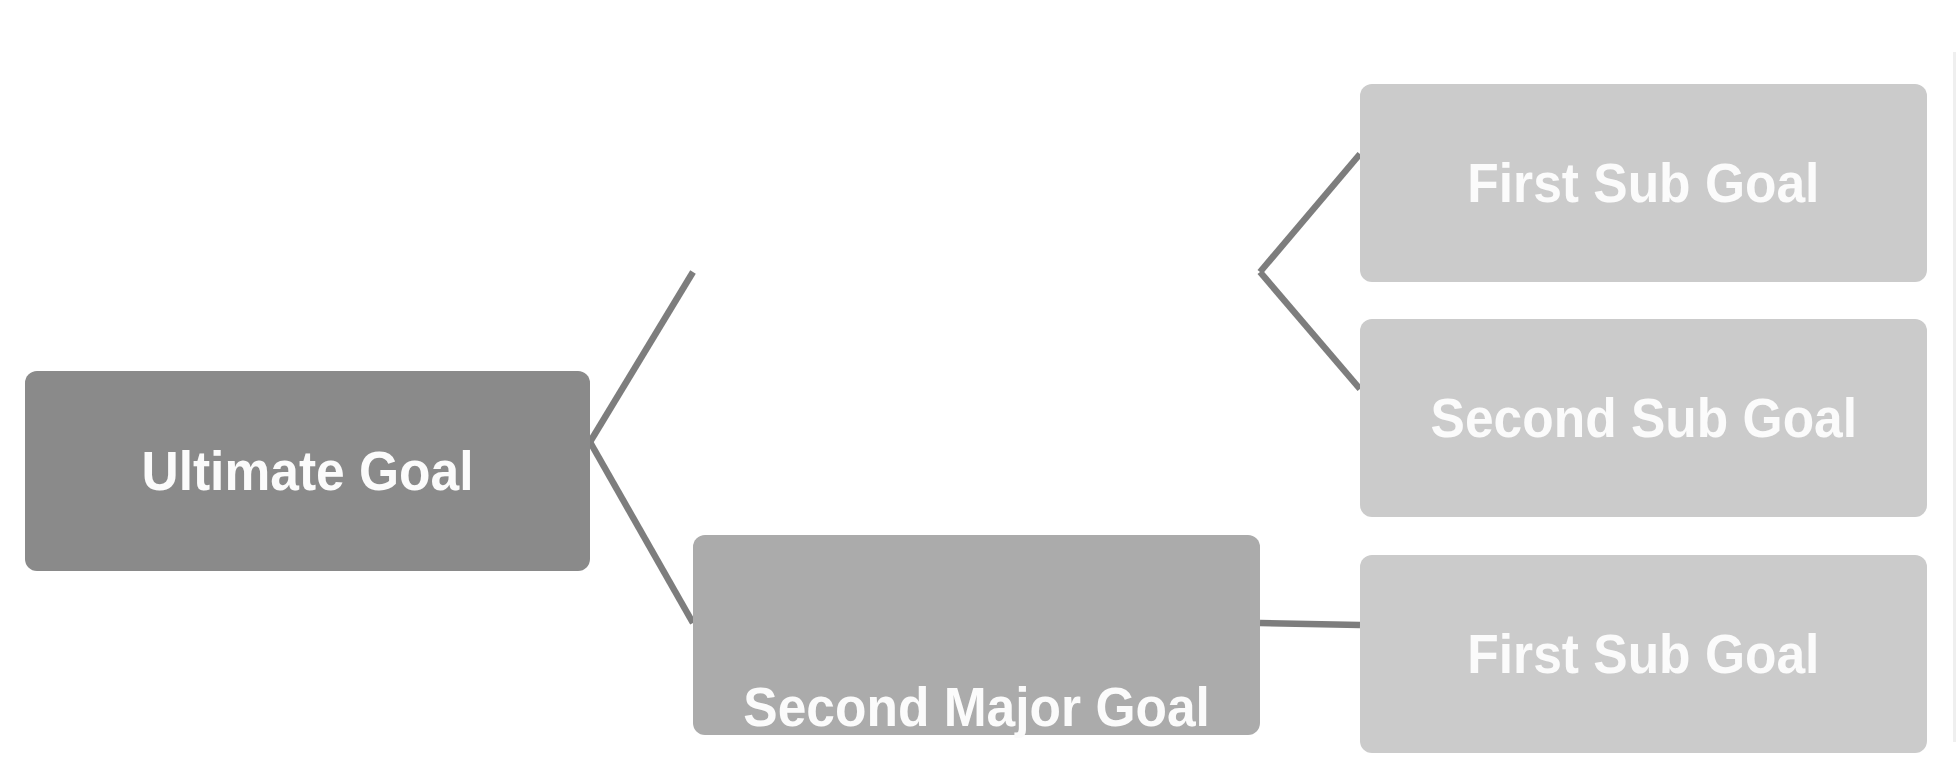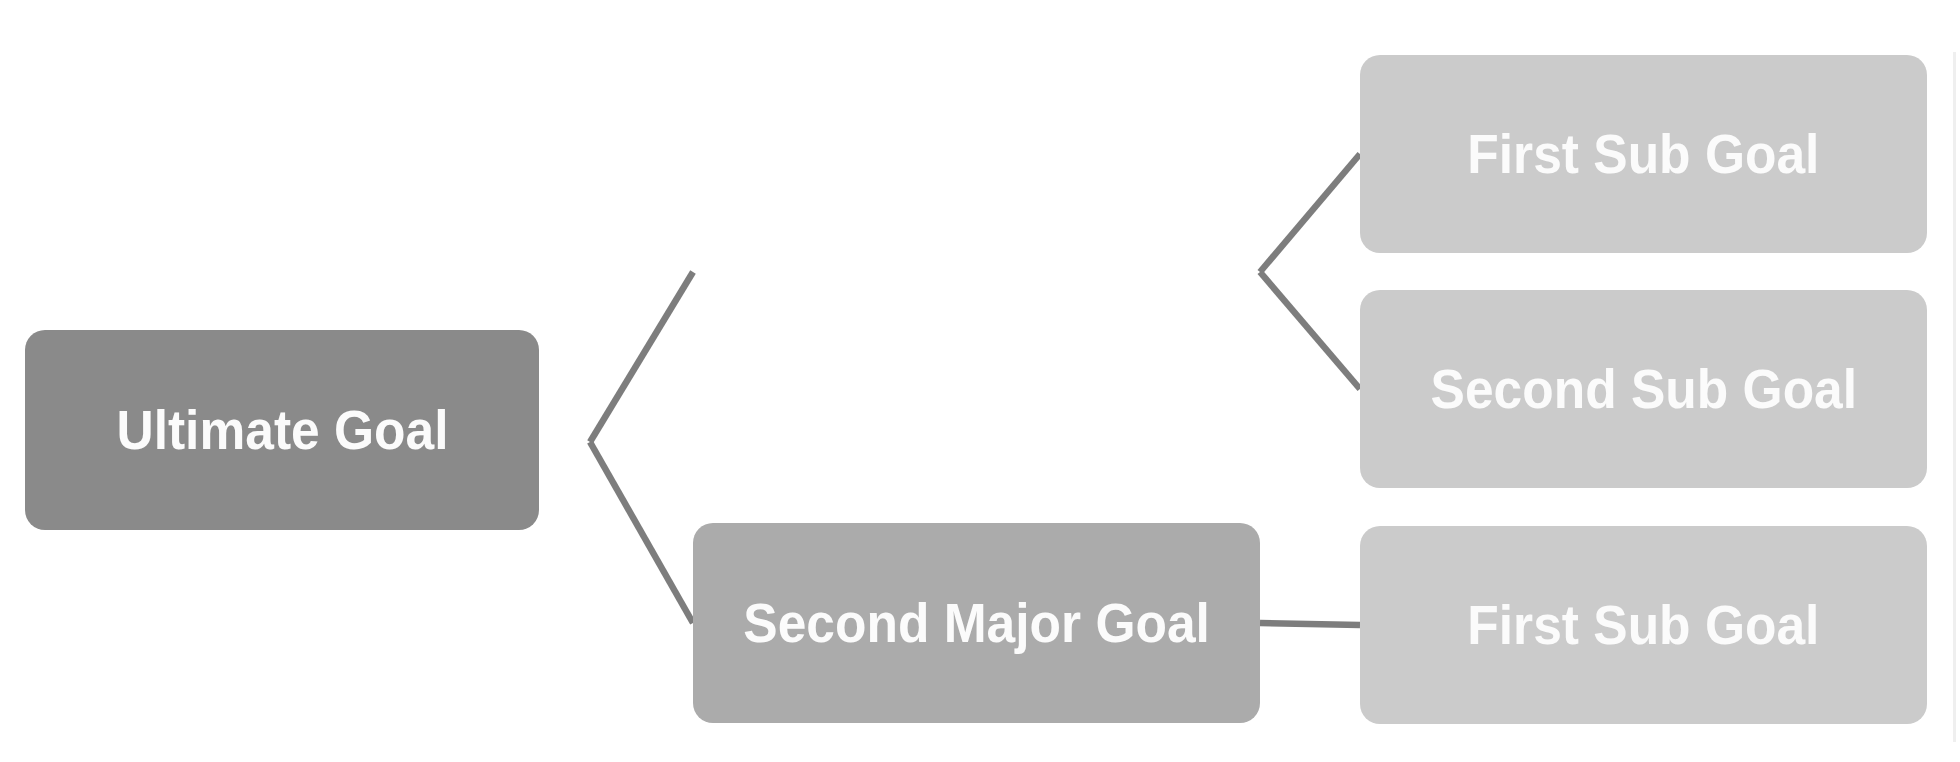--- a/index.html
+++ b/index.html
@@ -25,43 +25,44 @@
   }
   .connectors {
     position: absolute;
     left: 0; top: 0;
     width: 1960px;
     height: 762px;
     pointer-events: none;
   }
   .node {
     position: absolute;
-    border-radius: 20px;
+    border-radius: 12px;
     display: flex;
     align-items: center;
     justify-content: center;
     color: var(--node-text);
     font-weight: 700;
     font-size: 56px;
     line-height: 1;
     white-space: nowrap;
     text-align: center;
+    margin-top: 29px;
   }
   .node .label {
     display: inline-block;
     transform: scaleX(0.92);
     transform-origin: center;
   }
   .node.root  { background: var(--root-fill); }
   .node.major { background: var(--major-fill); }
   .node.sub   { background: var(--sub-fill); }
 
-  #node-root   { left: 25px;   top: 330px; width: 514px; height: 200px; }
+  #node-root   { left: 25px;   top: 342px; width: 565px; height: 200px; }
   #node-major1 { left: 693px;  top: 172px; width: 567px; height: 200px; }
-  #node-major2 { left: 693px;  top: 523px; width: 567px; height: 200px; }
+  #node-major2 { left: 693px;  top: 506px; width: 567px; height: 200px; align-items: flex-end; }
   #node-sub1   { left: 1360px; top: 55px;  width: 567px; height: 198px; }
   #node-sub2   { left: 1360px; top: 290px; width: 567px; height: 198px; }
   #node-sub3   { left: 1360px; top: 526px; width: 567px; height: 198px; }
 
   .edge-strip {
     position: absolute;
     left: 1953px;
     top: 52px;
     width: 3px;
     height: 690px;

